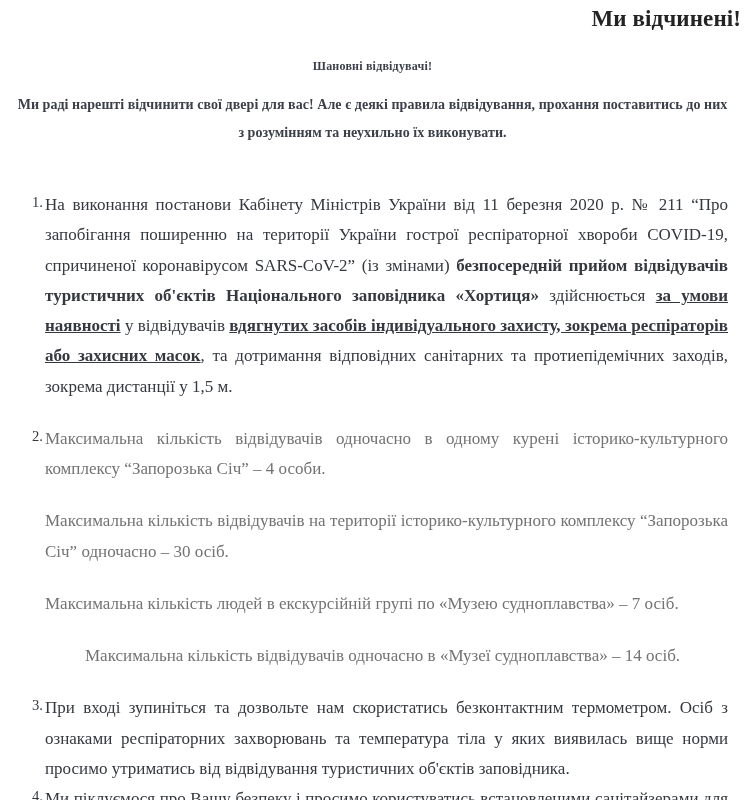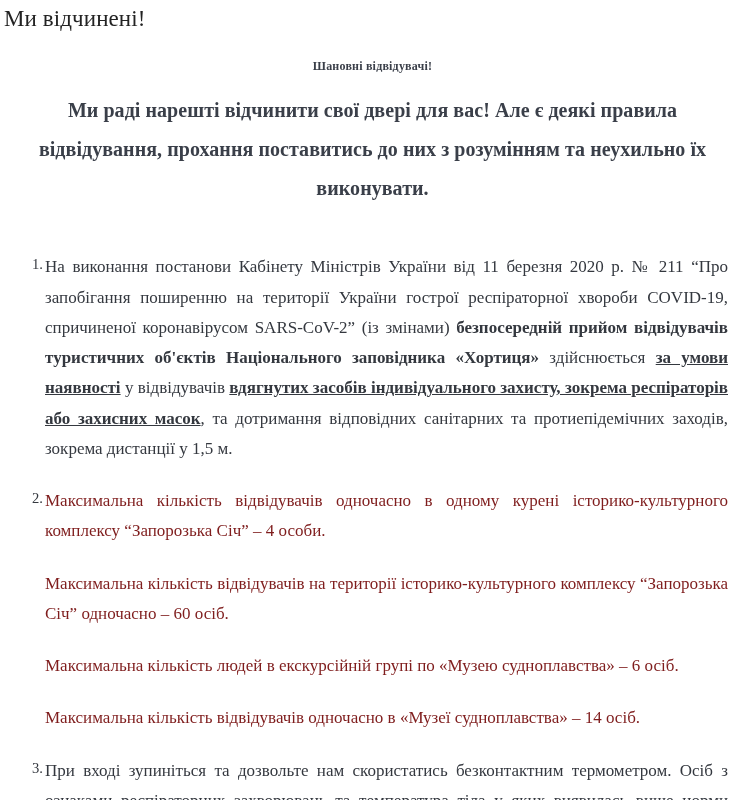--- a/index.html
+++ b/index.html
@@ -21,38 +21,39 @@
     position: relative;
     width: 745px;
     height: 800px;
     box-sizing: border-box;
     padding: 0;
   }
 
   
   .doc-title {
     font-size: 23px;
-    font-weight: normal;
+    font-weight: bold;
     line-height: 1.15;
-    margin: 6px 10px 0 4px;
+    margin: 6px 4px 0 4px;
     color: #232323;
     letter-spacing: 0.1px;
+    text-align: right;
   }
 
   .salutation {
     text-align: center;
     font-size: 12px;
     font-weight: bold;
     color: #3a3f49;
     margin: 27px 0 0 0;
     letter-spacing: 0.2px;
   }
 
   .intro {
-    font-size: 20px;
+    font-size: 14px;
     font-weight: bold;
     color: #3a3f49;
     text-align: center;
     line-height: 1.95;
     margin: 17px 14px 0 14px;
     letter-spacing: 0.05px;
   }
 
   
   ol.rules {
@@ -83,23 +84,23 @@
   }
 
   .li-body { display: block; }
 
   
   .sub-para {
     display: block;
     text-align: justify;
     text-justify: inter-word;
     margin-top: 22px;
-    color: #7f1d1d;
+    color: #737373;
   }
-  .sub-para.last { margin-bottom: 22px; }
+  .sub-para.last { margin-bottom: 22px; margin-left: 40px; }
 
   
   .b  { font-weight: bold; }
   .bu { font-weight: bold; text-decoration: underline; }
 </style>
 </head>
 <body>
 
 <div class="page">
 
@@ -108,22 +109,22 @@
   <p class="salutation">Шановні відвідувачі!</p>
 
   <p class="intro">Ми раді нарешті відчинити свої двері для вас! Але є  деякі правила відвідування, прохання поставитись до них з розумінням та неухильно їх виконувати.</p>
 
   <ol class="rules" id="rules-list">
       <li>
         <span class="li-body"><span>На виконання постанови Кабінету Міністрів України від 11 березня 2020 р. № 211 “Про запобігання поширенню на території України гострої респіраторної хвороби COVID-19, спричиненої коронавірусом SARS-CoV-2” (із змінами) </span><span class="b">безпосередній прийом відвідувачів туристичних об'єктів Національного заповідника «Хортиця»</span><span> здійснюється </span><span class="bu">за умови наявності</span><span> у відвідувачів </span><span class="bu">вдягнутих засобів індивідуального захисту, зокрема респіраторів або захисних масок</span><span>, та дотримання відповідних санітарних та протиепідемічних заходів, зокрема дистанції у 1,5 м.</span></span>
       </li>
       <li>
         <span class="sub-para">Максимальна кількість відвідувачів одночасно в одному курені історико-культурного комплексу “Запорозька Січ”  – 4 особи.</span>
-        <span class="sub-para">Максимальна кількість відвідувачів на території історико-культурного комплексу “Запорозька Січ” одночасно – 60 осіб.</span>
-        <span class="sub-para">Максимальна кількість людей в екскурсійній групі по «Музею судноплавства» – 6 осіб.</span>
+        <span class="sub-para">Максимальна кількість відвідувачів на території історико-культурного комплексу “Запорозька Січ” одночасно – 30 осіб.</span>
+        <span class="sub-para">Максимальна кількість людей в екскурсійній групі по «Музею судноплавства» – 7 осіб.</span>
         <span class="sub-para last">Максимальна кількість відвідувачів одночасно в «Музеї судноплавства» – 14 осіб.</span>
       </li>
       <li>
         <span class="li-body"><span>При вході зупиніться та дозвольте нам скористатись безконтактним термометром. Осіб з ознаками респіраторних захворювань та температура тіла у яких виявилась вище норми просимо утриматись від відвідування туристичних об'єктів заповідника.</span></span>
       </li>
       <li>
         <span class="li-body"><span>Ми піклуємося про Вашу безпеку і просимо користуватись встановленими санітайзерами для рук. Гарного настрою та доброго здоров'я!</span></span>
       </li>
     </ol>
 

